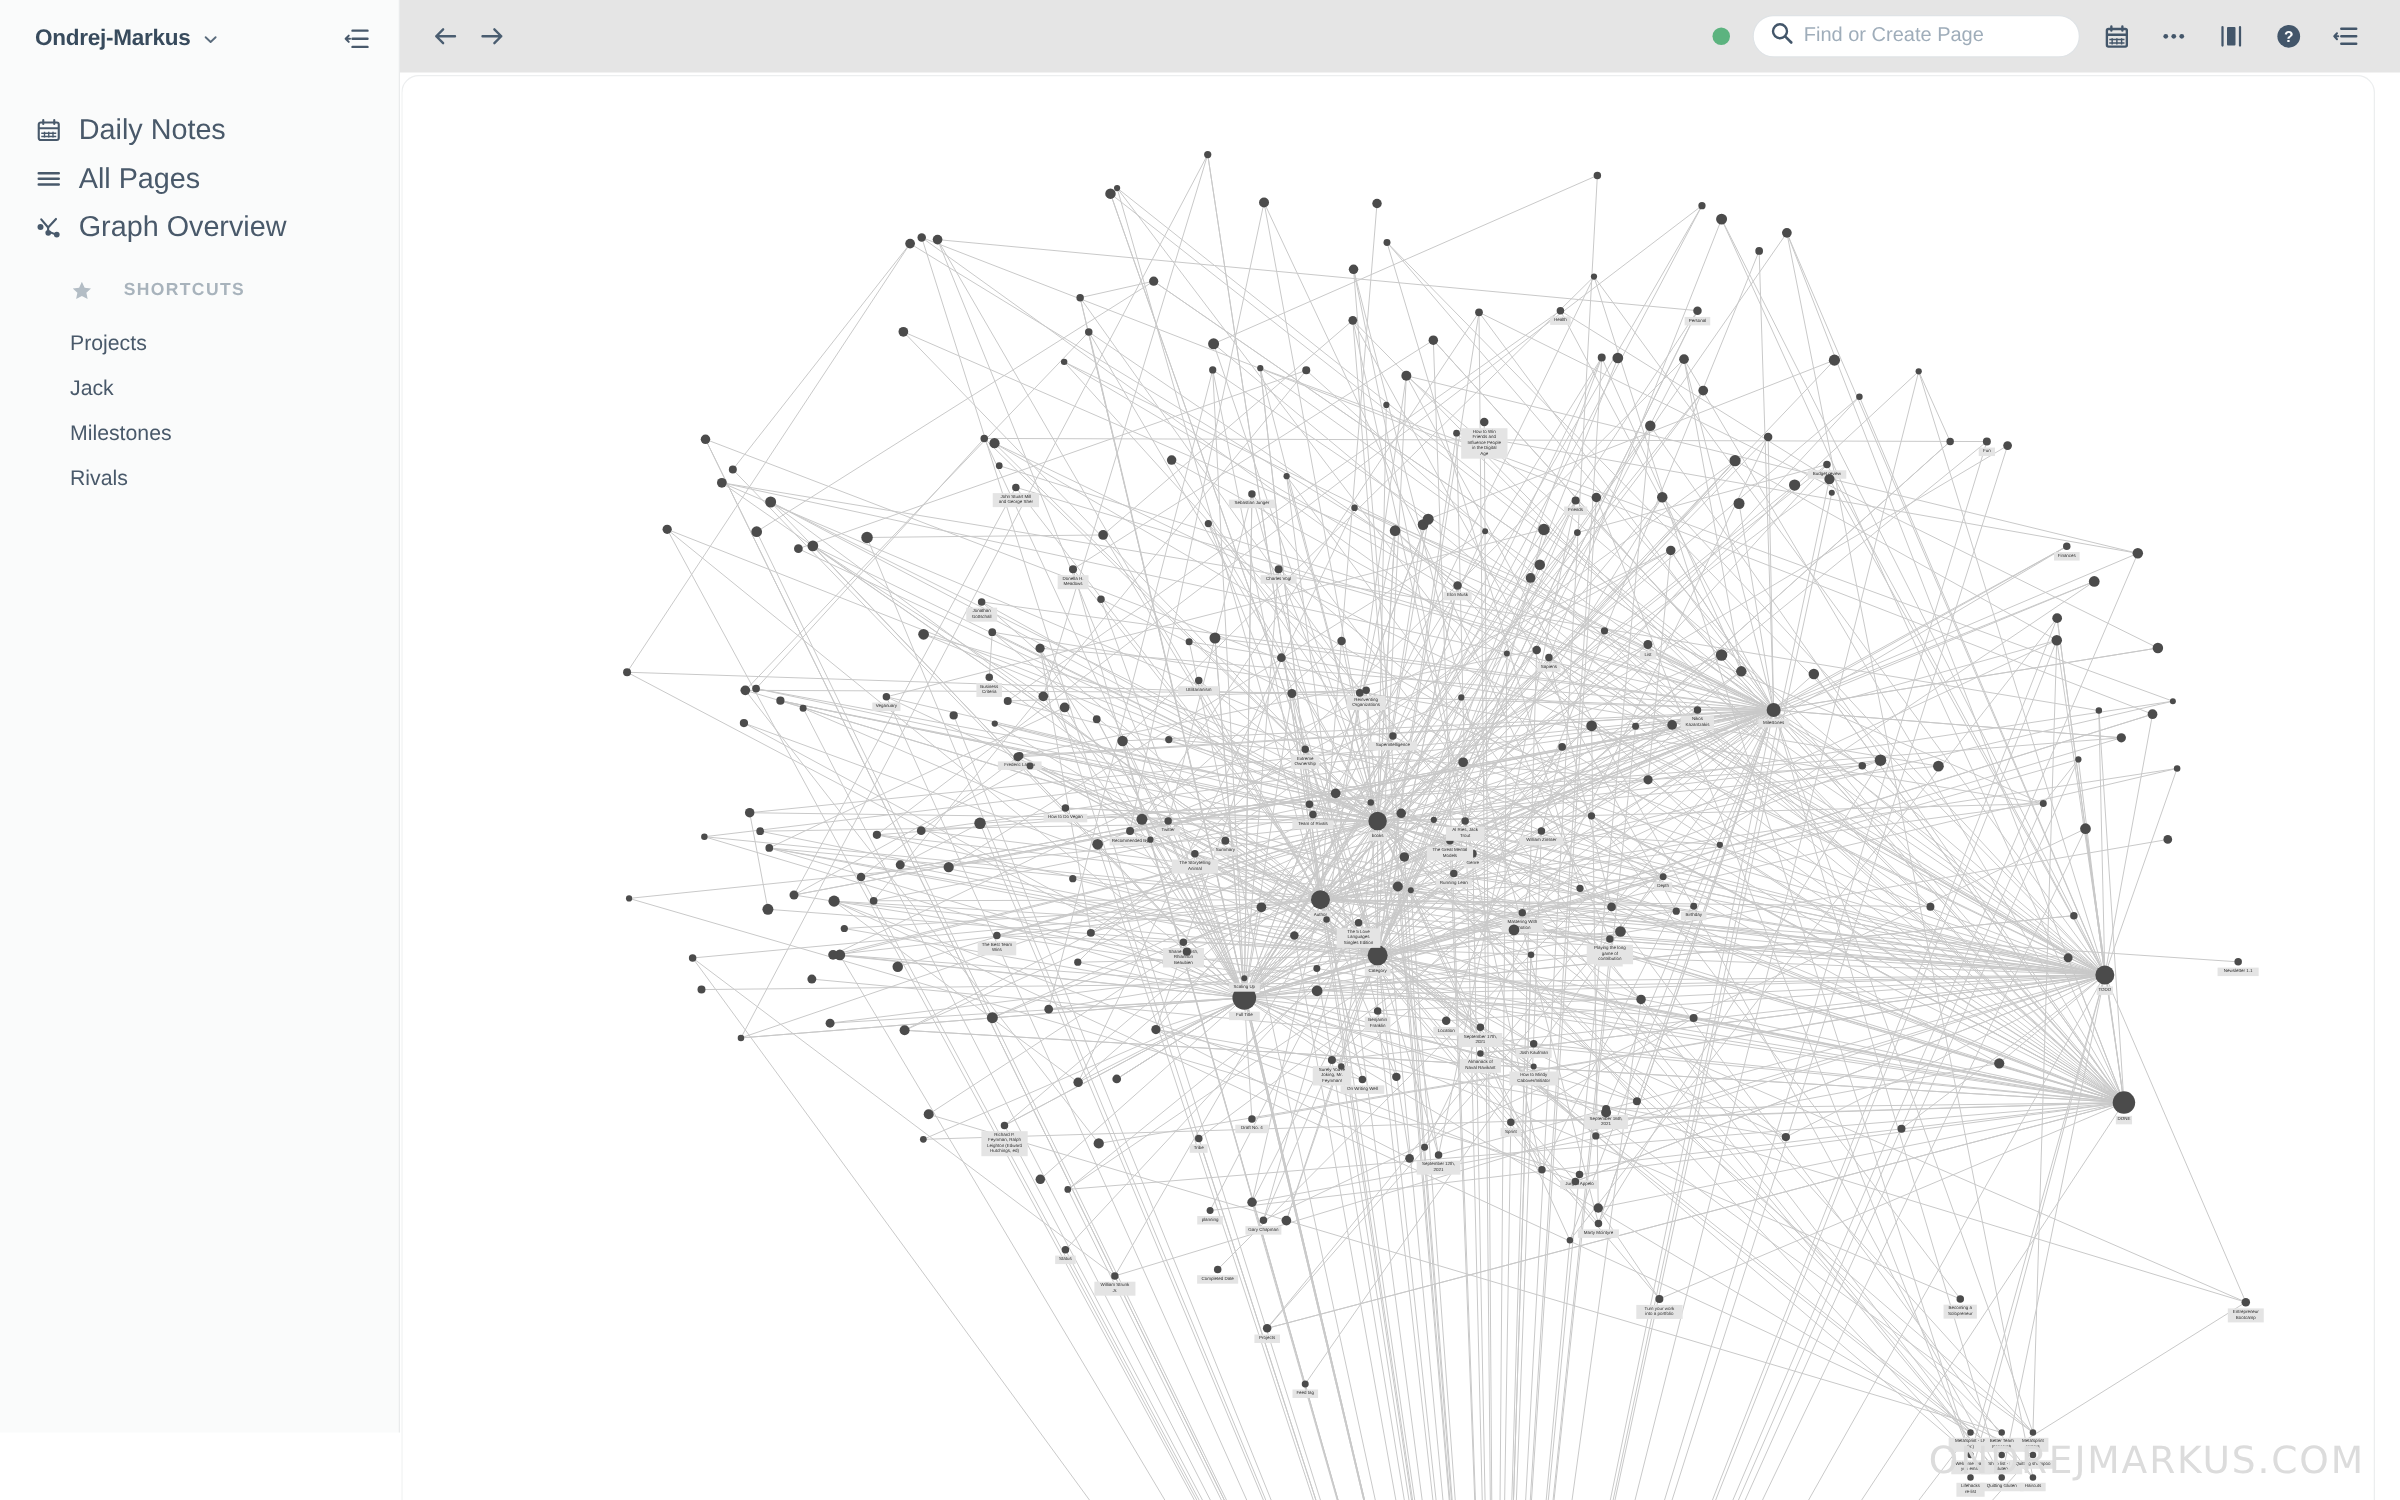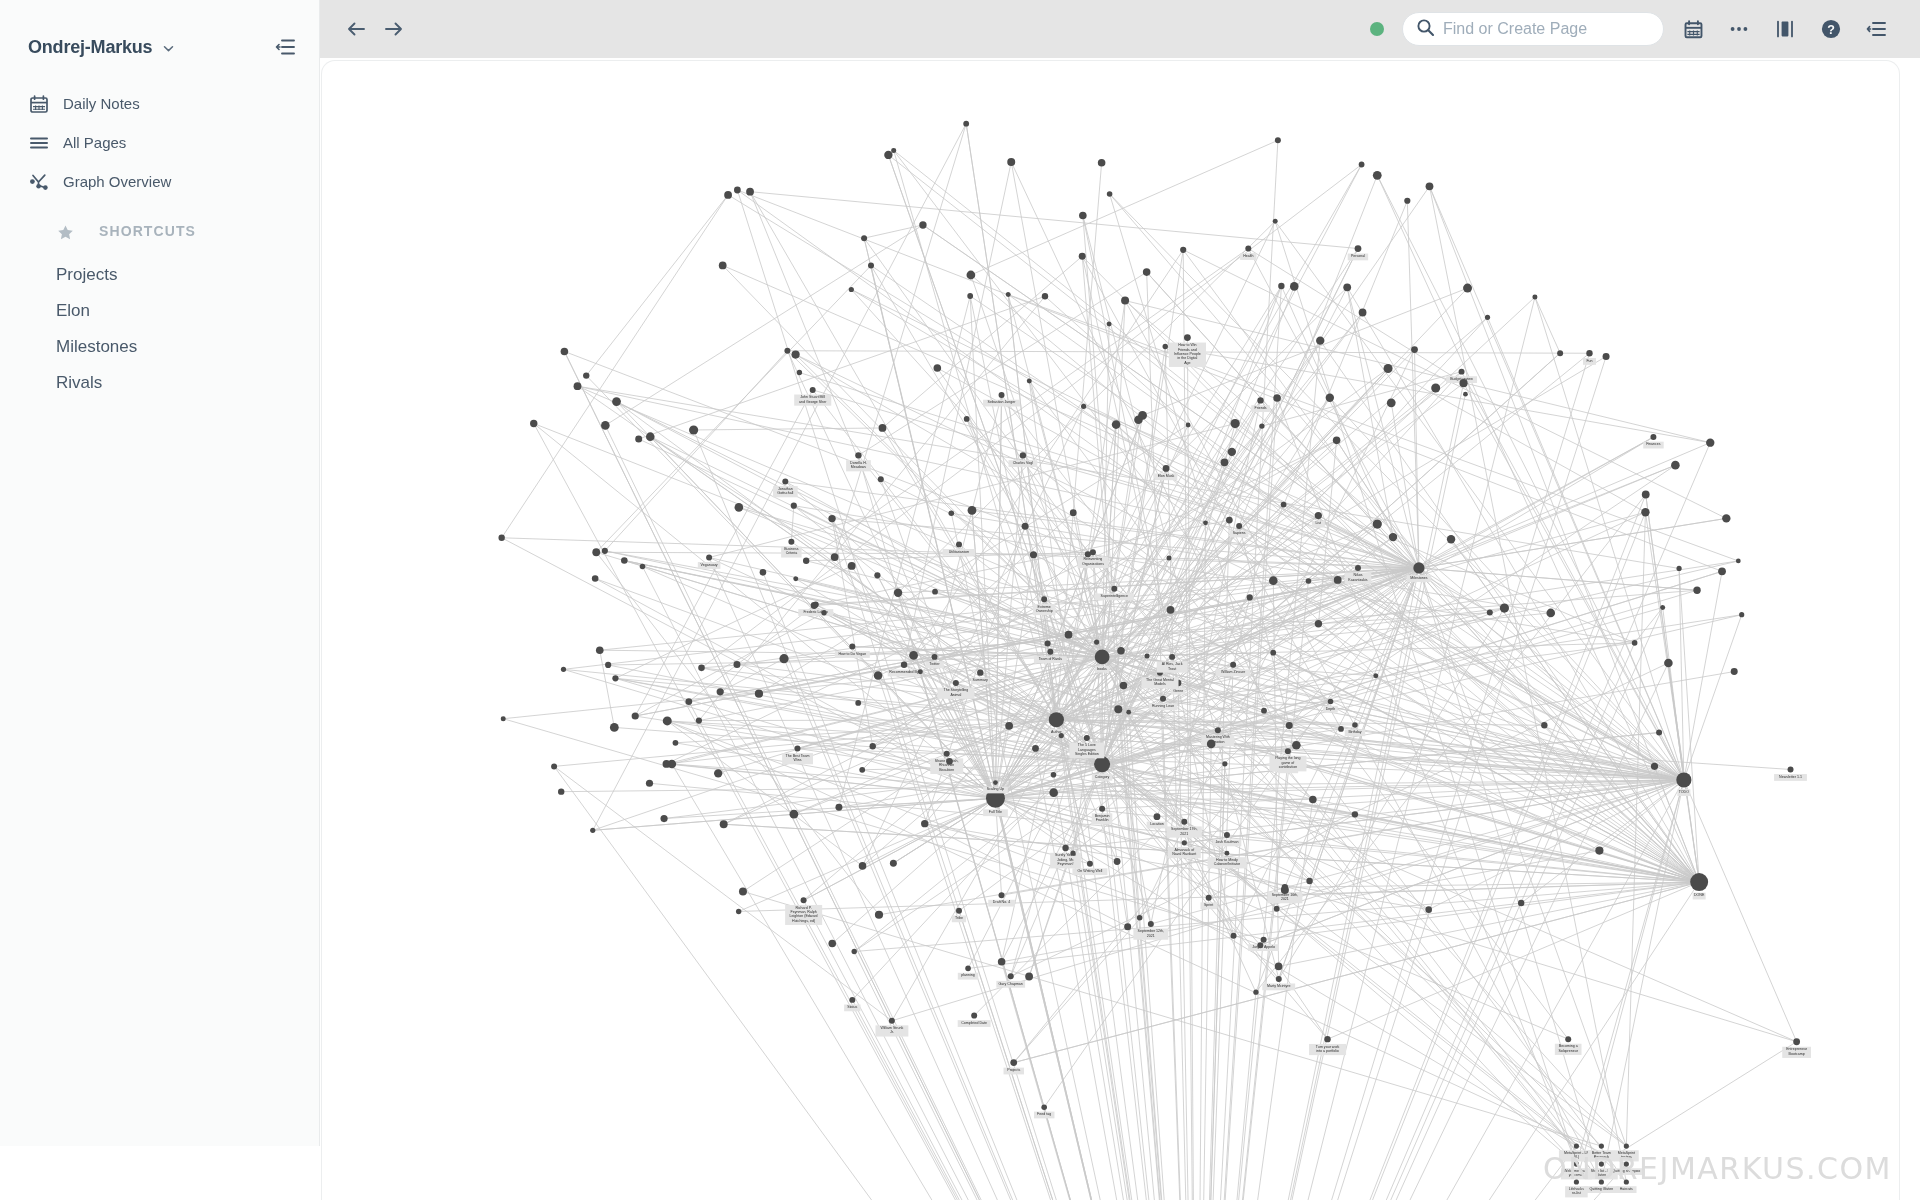--- a/index.html
+++ b/index.html
@@ -14,39 +14,39 @@
 
   
   #sidebar {
     position: absolute; left: 0; top: 0;
     width: 320px; height: 1146px;
     background: #fafbfb;
     border-right: 1px solid #e9ebec;
     padding: 0;
   }
   #sidebar-header {
-    display: flex; align-items: flex-end; justify-content: space-between;
+    display: flex; align-items: flex-start; justify-content: space-between;
     padding: 20px 22px 0 28px;
     height: 58px;
   }
   .ws-title {
     display: flex; align-items: center; gap: 10px;
     font-size: 18px; font-weight: bold; color: #384b5d;
     letter-spacing: -0.2px; cursor: pointer;
   }
   .chev { width: 13px; height: 13px; display:inline-block; position: relative; top: 1px; }
   .chev svg { display:block; }
 
   .collapse-btn { cursor: pointer; width: 22px; height: 22px; }
 
   #sidebar-nav { margin-top: 26px; padding: 0 0 0 28px; }
   .nav-item {
     display: flex; align-items: center; gap: 14px;
     height: 39px; cursor: pointer;
-    color: #49596a; font-size: 15px;
+    color: #49596a; font-size: 23px;
   }
   .nav-icon { width: 21px; height: 21px; flex: 0 0 21px; display:flex; align-items:center; justify-content:center; }
 
   .section-head {
     display: flex; align-items: flex-start; gap: 25px;
     margin-top: 22px; padding-left: 28px;
     height: 34px;
     color: #a8b3bc; font-size: 14px; font-weight: bold; letter-spacing: 1.1px;
   }
   .star-ico { width: 18px; height: 18px; display:flex; align-items:center; justify-content:center; }
@@ -186,21 +186,21 @@
             <path d="M8.5 1.4 L10.7 6.1 L15.8 6.7 L12.1 10.2 L13.1 15.2 L8.5 12.7 L3.9 15.2 L4.9 10.2 L1.2 6.7 L6.3 6.1 Z" fill="#b3bdc5"></path>
           </svg>
         </span>
         <span>SHORTCUTS</span>
       </div>
 
       <div class="shortcut-item">
         <span>Projects</span>
       </div>
       <div class="shortcut-item">
-        <span>Elon</span>
+        <span>Jack</span>
       </div>
       <div class="shortcut-item">
         <span>Milestones</span>
       </div>
       <div class="shortcut-item">
         <span>Rivals</span>
       </div>
 
     </nav>
   </aside>

